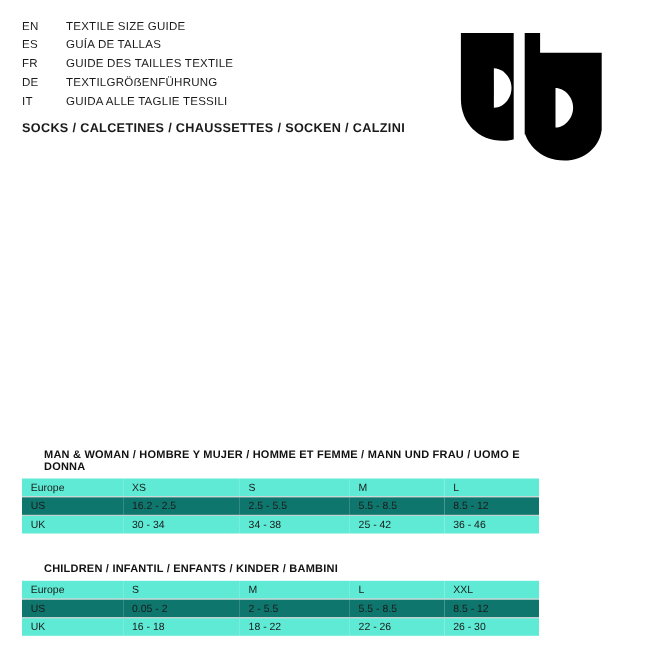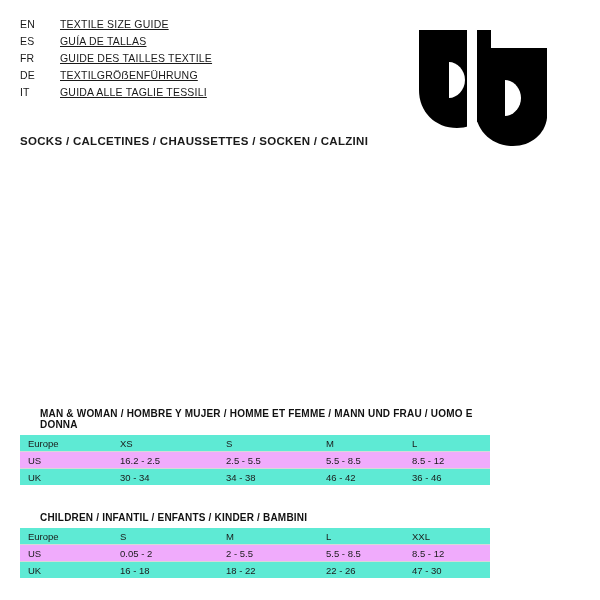--- a/index.html
+++ b/index.html
@@ -37,32 +37,30 @@
     letter-spacing: 0.2px;
   }
   .lang-code {
     width: 40px;
     flex: 0 0 40px;
     text-transform: uppercase;
   }
   .lang-text {
     flex: 1 1 auto;
     text-transform: uppercase;
-    text-decoration: underline;
   }
 
   .product-title {
     position: absolute;
     left: 20px;
     top: 111px;
     font-size: 11.5px;
     font-weight: bold;
     letter-spacing: 0.3px;
     text-transform: uppercase;
-    margin-top: 24px;
   }
 
   
   .socks-art {
     position: absolute;
     left: 405px;
     top: 18px;
     width: 165px;
     height: 155px;
   }
@@ -96,21 +94,21 @@
     padding: 0 0 0 8px;
     vertical-align: middle;
     border: 1px solid #ffffff;
     color: #1a1a1a;
     white-space: nowrap;
   }
   table.size-table tr.shaded td {
     background: #5eead4;
   }
   table.size-table tr.plain td {
-    background: #f0abfc;
+    background: #0f766e;
   }
   table.size-table col.c0 { width: 92px; }
   table.size-table col.c1 { width: 106px; }
   table.size-table col.c2 { width: 100px; }
   table.size-table col.c3 { width: 86px; }
   table.size-table col.c4 { width: 86px; }
 
   table.size-table tr.plain td {
     border-top: 1px solid #d8d8d8;
     border-bottom: 1px solid #d8d8d8;
@@ -186,21 +184,21 @@
           <td>US</td>
           <td>16.2 - 2.5</td>
           <td>2.5 - 5.5</td>
           <td>5.5 - 8.5</td>
           <td>8.5 - 12</td>
         </tr>
         <tr class="shaded">
           <td>UK</td>
           <td>30 - 34</td>
           <td>34 - 38</td>
-          <td>46 - 42</td>
+          <td>25 - 42</td>
           <td>36 - 46</td>
         </tr>
       </tbody>
     </table>
   </div>
 
   <div class="table-block" id="table-children">
     <div class="table-caption">CHILDREN / INFANTIL / ENFANTS / KINDER / BAMBINI</div>
     <table class="size-table">
       <colgroup>
@@ -223,19 +221,19 @@
           <td>0.05 - 2</td>
           <td>2 - 5.5</td>
           <td>5.5 - 8.5</td>
           <td>8.5 - 12</td>
         </tr>
         <tr class="shaded">
           <td>UK</td>
           <td>16 - 18</td>
           <td>18 - 22</td>
           <td>22 - 26</td>
-          <td>47 - 30</td>
+          <td>26 - 30</td>
         </tr>
       </tbody>
     </table>
   </div>
 
 </div>
 
 </body></html>

